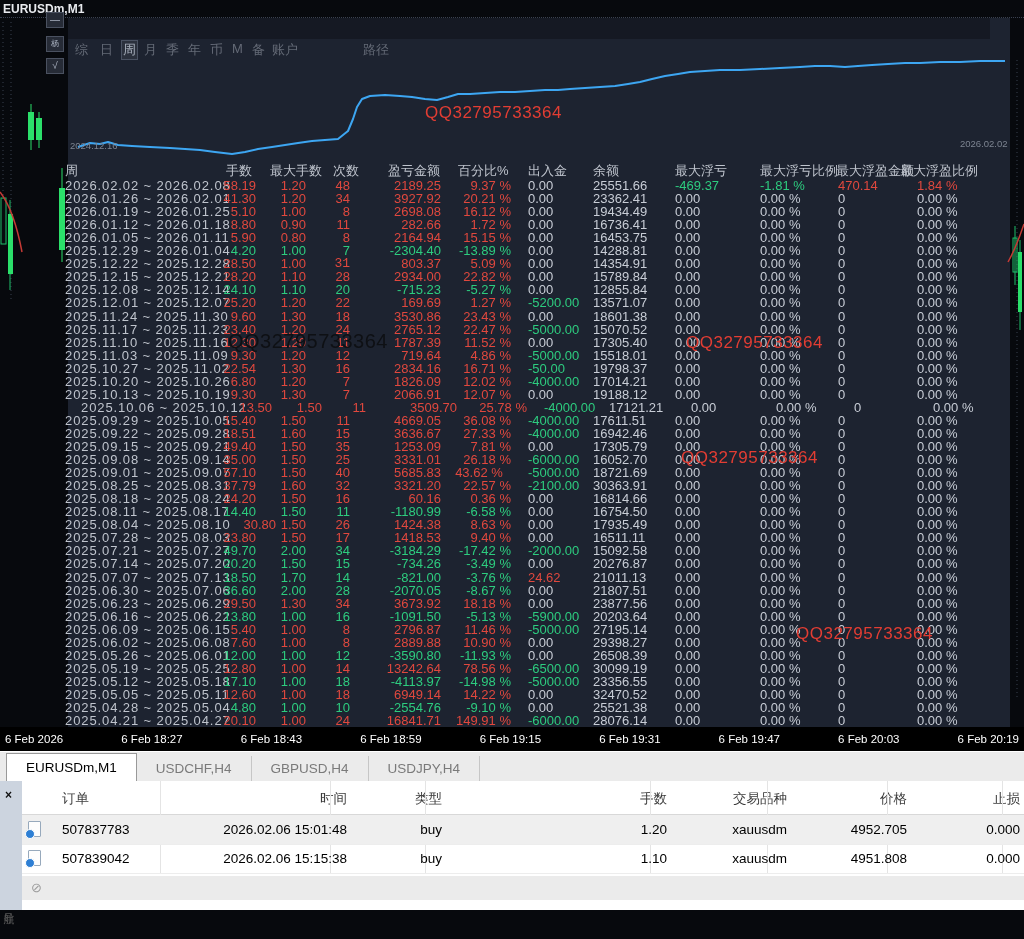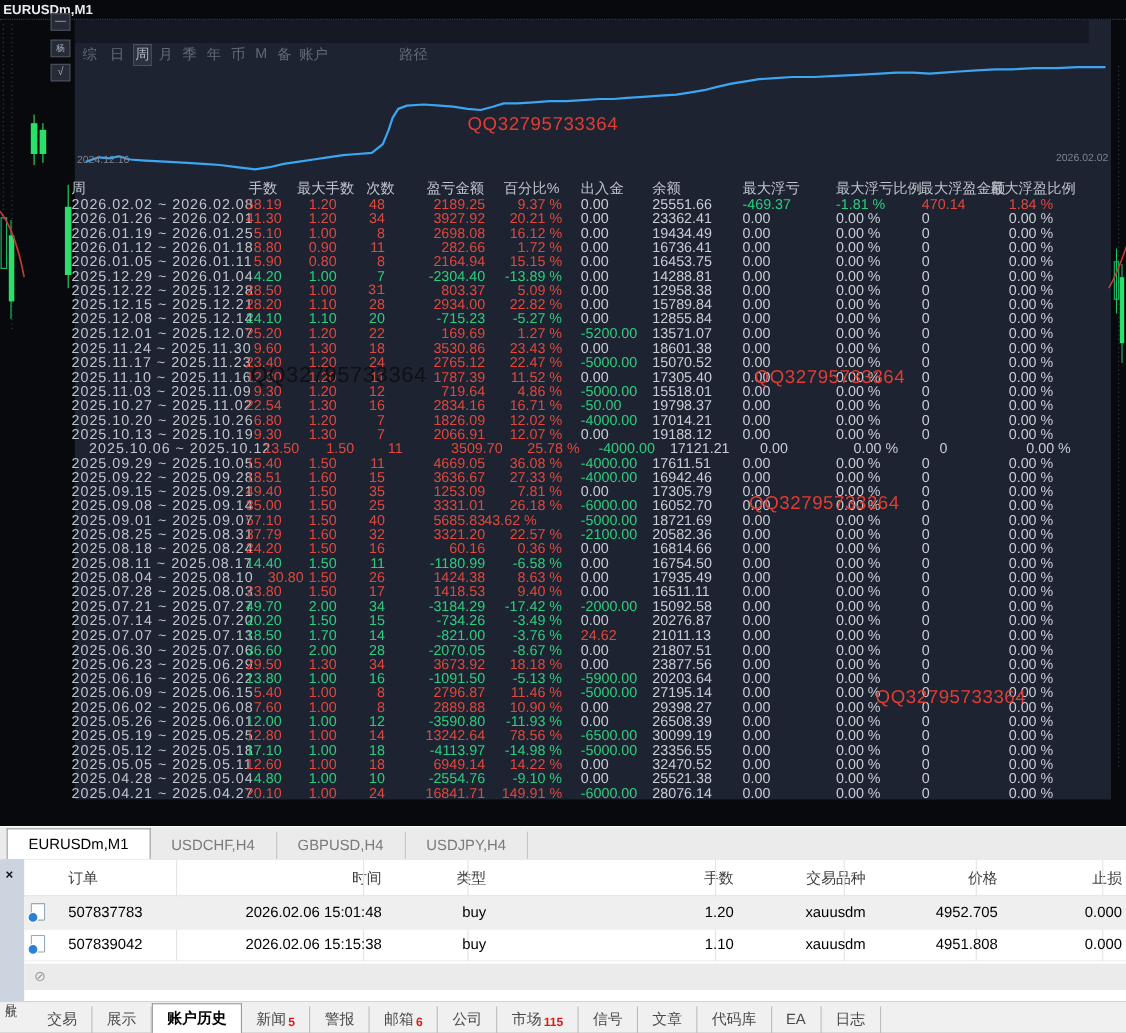--- a/index.html
+++ b/index.html
@@ -221,21 +221,21 @@
           <span class="scell tn" style="left: 917px; width: 60px; text-align: left;">0.00 %</span>
         </div>
         <div class="srow" style="top: 256.3px;">
           <span class="scell tw c-week" style="left: 65px; width: 180px; text-align: left;">2025.12.22 ~ 2025.12.28</span>
           <span class="scell tp" style="left: 196px; width: 60px; text-align: right;">28.50</span>
           <span class="scell tp" style="left: 246px; width: 60px; text-align: right;">1.00</span>
           <span class="scell tp" style="left: 290px; width: 60px; text-align: right; font-family: Liberation Mono, monospace;">31</span>
           <span class="scell tp" style="left: 351px; width: 90px; text-align: right;">803.37</span>
           <span class="scell tp" style="left: 421px; width: 90px; text-align: right;">5.09 %</span>
           <span class="scell tn" style="left: 528px; width: 80px; text-align: left;">0.00</span>
-          <span class="scell tn" style="left: 593px; width: 80px; text-align: left;">12958.38</span>
+          <span class="scell tn" style="left: 593px; width: 80px; text-align: left;">14354.91</span>
           <span class="scell tn" style="left: 675px; width: 80px; text-align: left;">0.00</span>
           <span class="scell tn" style="left: 760px; width: 86px; text-align: left;">0.00 %</span>
           <span class="scell tn" style="left: 838px; width: 70px; text-align: left;">0</span>
           <span class="scell tn" style="left: 917px; width: 60px; text-align: left;">0.00 %</span>
         </div>
         <div class="srow" style="top: 269.35px;">
           <span class="scell tw c-week" style="left: 65px; width: 180px; text-align: left;">2025.12.15 ~ 2025.12.21</span>
           <span class="scell tp" style="left: 196px; width: 60px; text-align: right;">28.20</span>
           <span class="scell tp" style="left: 246px; width: 60px; text-align: right;">1.10</span>
           <span class="scell tp" style="left: 290px; width: 60px; text-align: right;">28</span>
@@ -443,37 +443,37 @@
           <span class="scell tn" style="left: 760px; width: 86px; text-align: left;">0.00 %</span>
           <span class="scell tn" style="left: 838px; width: 70px; text-align: left;">0</span>
           <span class="scell tn" style="left: 917px; width: 60px; text-align: left;">0.00 %</span>
         </div>
         <div class="srow" style="top: 465.1px;">
           <span class="scell tw c-week" style="left: 65px; width: 180px; text-align: left;">2025.09.01 ~ 2025.09.07</span>
           <span class="scell tp" style="left: 196px; width: 60px; text-align: right;">57.10</span>
           <span class="scell tp" style="left: 246px; width: 60px; text-align: right;">1.50</span>
           <span class="scell tp" style="left: 290px; width: 60px; text-align: right;">40</span>
           <span class="scell tp" style="left: 351px; width: 90px; text-align: right;">5685.83</span>
-          <span class="scell tp" style="left: 398px; width: 90px; text-align: right;">43.62 %</span>
+          <span class="scell tp" style="left: 434px; width: 90px; text-align: center;">43.62 %</span>
           <span class="scell tl" style="left: 528px; width: 80px; text-align: left;">-5000.00</span>
           <span class="scell tn" style="left: 593px; width: 80px; text-align: left;">18721.69</span>
           <span class="scell tn" style="left: 675px; width: 80px; text-align: left;">0.00</span>
           <span class="scell tn" style="left: 760px; width: 86px; text-align: left;">0.00 %</span>
           <span class="scell tn" style="left: 838px; width: 70px; text-align: left;">0</span>
           <span class="scell tn" style="left: 917px; width: 60px; text-align: left;">0.00 %</span>
         </div>
         <div class="srow" style="top: 478.15px;">
           <span class="scell tw c-week" style="left: 65px; width: 180px; text-align: left;">2025.08.25 ~ 2025.08.31</span>
           <span class="scell tp" style="left: 196px; width: 60px; text-align: right;">37.79</span>
           <span class="scell tp" style="left: 246px; width: 60px; text-align: right;">1.60</span>
           <span class="scell tp" style="left: 290px; width: 60px; text-align: right;">32</span>
           <span class="scell tp" style="left: 351px; width: 90px; text-align: right;">3321.20</span>
           <span class="scell tp" style="left: 421px; width: 90px; text-align: right;">22.57 %</span>
           <span class="scell tl" style="left: 528px; width: 80px; text-align: left;">-2100.00</span>
-          <span class="scell tn" style="left: 593px; width: 80px; text-align: left;">20582.36</span>
+          <span class="scell tn" style="left: 593px; width: 80px; text-align: left;">30363.91</span>
           <span class="scell tn" style="left: 675px; width: 80px; text-align: left;">0.00</span>
           <span class="scell tn" style="left: 760px; width: 86px; text-align: left;">0.00 %</span>
           <span class="scell tn" style="left: 838px; width: 70px; text-align: left;">0</span>
           <span class="scell tn" style="left: 917px; width: 60px; text-align: left;">0.00 %</span>
         </div>
         <div class="srow" style="top: 491.2px;">
           <span class="scell tw c-week" style="left: 65px; width: 180px; text-align: left;">2025.08.18 ~ 2025.08.24</span>
           <span class="scell tp" style="left: 196px; width: 60px; text-align: right;">24.20</span>
           <span class="scell tp" style="left: 246px; width: 60px; text-align: right;">1.50</span>
           <span class="scell tp" style="left: 290px; width: 60px; text-align: right;">16</span>
@@ -727,20 +727,31 @@
       </div>
     <div id="watermarks">
         <div class="wm" style="left: 425px; top: 103px;">QQ32795733364</div>
         <div class="wm dark" style="left: 228px; top: 330px;">QQ32795733364</div>
         <div class="wm" style="left: 686px; top: 333px;">QQ32795733364</div>
         <div class="wm" style="left: 681px; top: 448px;">QQ32795733364</div>
         <div class="wm" style="left: 796px; top: 624px;">QQ32795733364</div>
       </div>
   </div>
 
+  <div class="axis" id="axis">
+      <span>6 Feb 2026</span>
+      <span>6 Feb 18:27</span>
+      <span>6 Feb 18:43</span>
+      <span>6 Feb 18:59</span>
+      <span>6 Feb 19:15</span>
+      <span>6 Feb 19:31</span>
+      <span>6 Feb 19:47</span>
+      <span>6 Feb 20:03</span>
+      <span>6 Feb 20:19</span>
+    </div>
 
   <div class="symtabs" id="symtabs">
       <div class="symtab active">EURUSDm,M1</div>
       <div class="symtab">USDCHF,H4</div>
       <div class="symtab">GBPUSD,H4</div>
       <div class="symtab">USDJPY,H4</div>
     </div>
 
   <div class="orders">
     <div class="ostrip"></div>
@@ -781,29 +792,14 @@
           <span class="ocell" style="left: 655px; width: 110px; text-align: right;">xauusdm</span>
           <span class="ocell" style="left: 775px; width: 110px; text-align: right;">4951.808</span>
           <span class="ocell" style="left: 895px; width: 103px; text-align: right;">0.000</span>
         </div>
       </div>
     <div class="osummary">
       <span class="slash">⊘</span>
     </div>
   </div>
 
-  <div class="btabs" id="btabs">
-      <div class="btab">交易</div>
-      <div class="btab">展示</div>
-      <div class="btab active">账户历史</div>
-      <div class="btab">新闻<span class="badge">5</span></div>
-      <div class="btab">警报</div>
-      <div class="btab">邮箱<span class="badge">6</span></div>
-      <div class="btab">公司</div>
-      <div class="btab">市场<span class="badge">115</span></div>
-      <div class="btab">信号</div>
-      <div class="btab">文章</div>
-      <div class="btab">代码库</div>
-      <div class="btab">EA</div>
-      <div class="btab">日志</div>
-    </div>
   <div class="vtext">导航</div>
 </div>
 
 </body></html>

